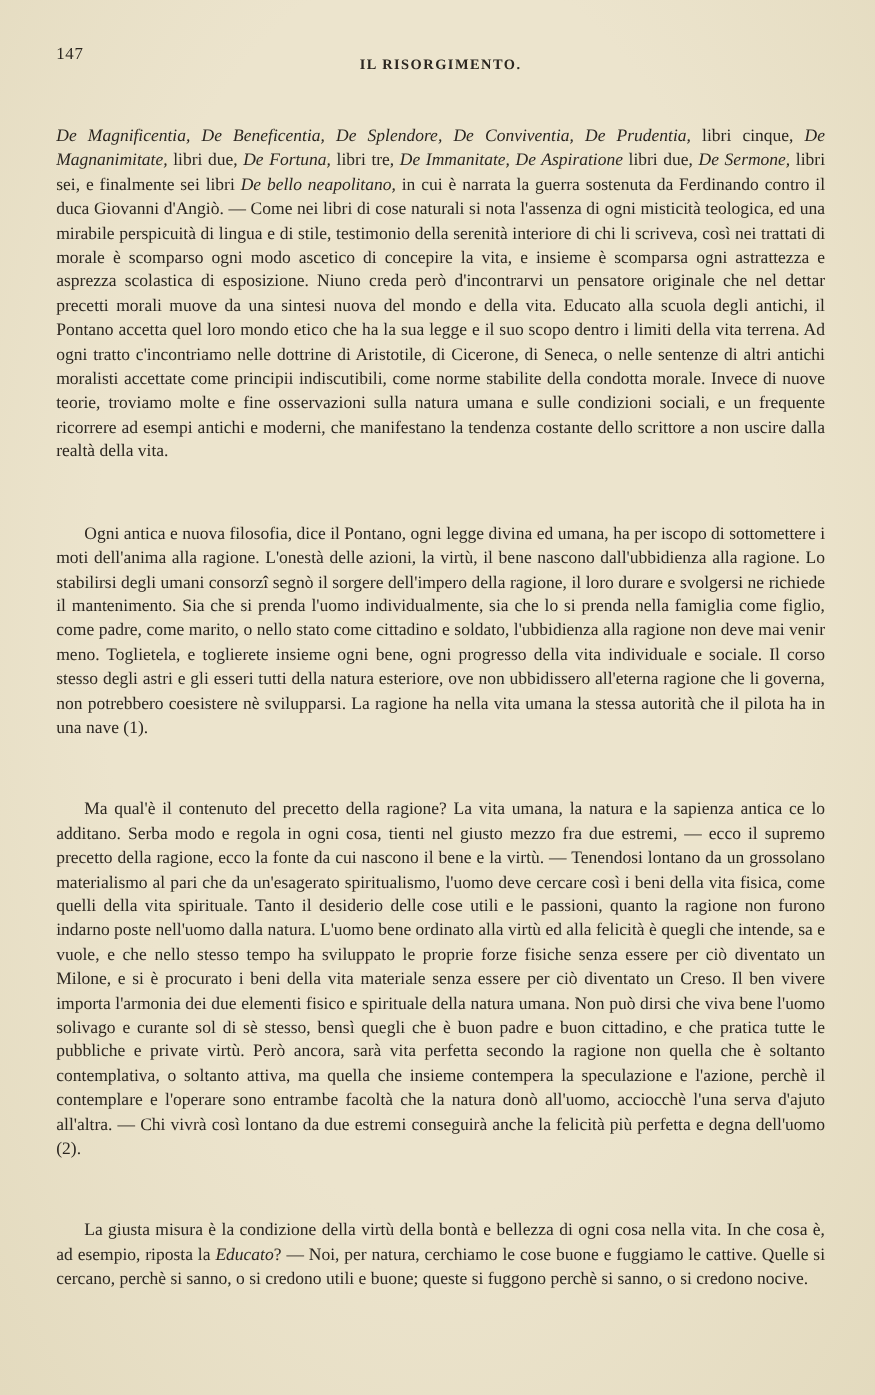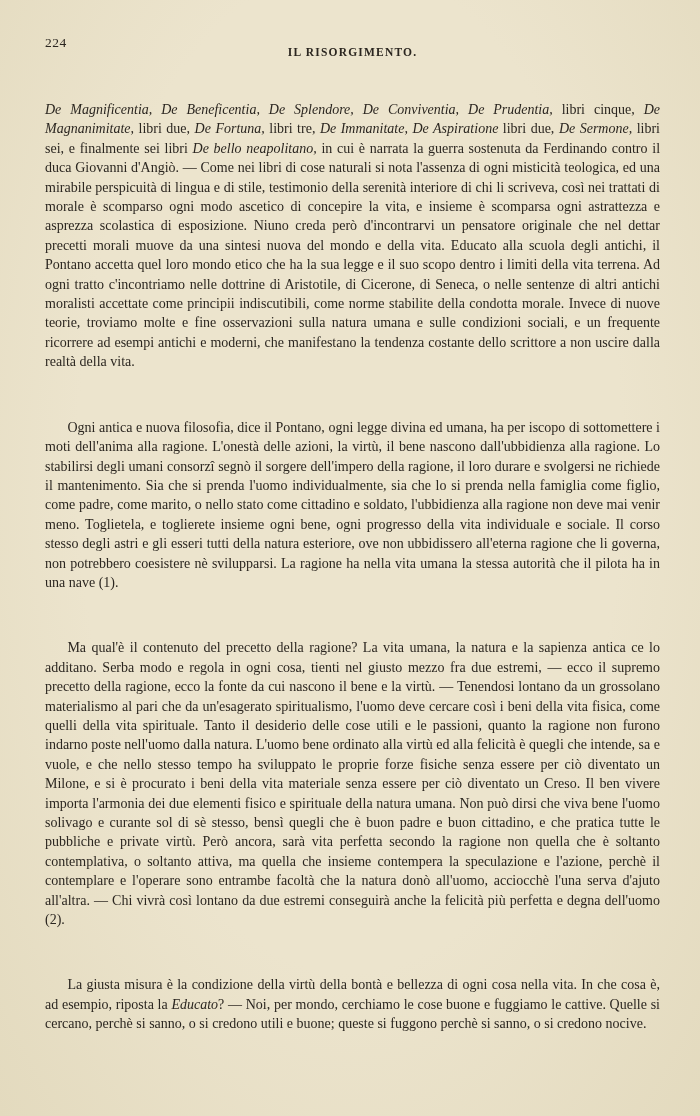--- a/index.html
+++ b/index.html
@@ -39,24 +39,24 @@
     margin-top:44px;padding-left:30px;
     font-size:13px;line-height:19px;text-align:left;
   }
   .footnotes p{text-indent:0;}
 </style>
 </head>
 <body>
 
 <div class="page">
   <header class="page-header">
-    <span class="page-number">224</span>
+    <span class="page-number">147</span>
     <span class="running-title">IL RISORGIMENTO.</span>
   </header>
 
   <main class="body-text">
       <p class="no-indent"><span class="it">De Magnificentia, De Beneficentia, De Splendore, De Conviventia, De Prudentia,</span><span> libri cinque, </span><span class="it">De Magnanimitate,</span><span> libri due, </span><span class="it">De Fortuna,</span><span> libri tre, </span><span class="it">De Immanitate, De Aspiratione</span><span> libri due, </span><span class="it">De Sermone,</span><span> libri sei, e finalmente sei libri </span><span class="it">De bello neapolitano,</span><span> in cui è narrata la guerra sostenuta da Ferdinando contro il duca Giovanni d'Angiò. — Come nei libri di cose naturali si nota l'assenza di ogni misticità teologica, ed una mirabile perspicuità di lingua e di stile, testimonio della serenità interiore di chi li scriveva, così nei trattati di morale è scomparso ogni modo ascetico di concepire la vita, e insieme è scomparsa ogni astrattezza e asprezza scolastica di esposizione. Niuno creda però d'incontrarvi un pensatore originale che nel dettar precetti morali muove da una sintesi nuova del mondo e della vita. Educato alla scuola degli antichi, il Pontano accetta quel loro mondo etico che ha la sua legge e il suo scopo dentro i limiti della vita terrena. Ad ogni tratto c'incontriamo nelle dottrine di Aristotile, di Cicerone, di Seneca, o nelle sentenze di altri antichi moralisti accettate come principii indiscutibili, come norme stabilite della condotta morale. Invece di nuove teorie, troviamo molte e fine osservazioni sulla natura umana e sulle condizioni sociali, e un frequente ricorrere ad esempi antichi e moderni, che manifestano la tendenza costante dello scrittore a non uscire dalla realtà della vita.</span></p>
       <p><span>Ogni antica e nuova filosofia, dice il Pontano, ogni legge divina ed umana, ha per iscopo di sottomettere i moti dell'anima alla ragione. L'onestà delle azioni, la virtù, il bene nascono dall'ubbidienza alla ragione. Lo stabilirsi degli umani consorzî segnò il sorgere dell'impero della ragione, il loro durare e svolgersi ne richiede il mantenimento. Sia che si prenda l'uomo individualmente, sia che lo si prenda nella famiglia come figlio, come padre, come marito, o nello stato come cittadino e soldato, l'ubbidienza alla ragione non deve mai venir meno. Toglietela, e toglierete insieme ogni bene, ogni progresso della vita individuale e sociale. Il corso stesso degli astri e gli esseri tutti della natura esteriore, ove non ubbidissero all'eterna ragione che li governa, non potrebbero coesistere nè svilupparsi. La ragione ha nella vita umana la stessa autorità che il pilota ha in una nave (1).</span></p>
       <p><span>Ma qual'è il contenuto del precetto della ragione? La vita umana, la natura e la sapienza antica ce lo additano. Serba modo e regola in ogni cosa, tienti nel giusto mezzo fra due estremi, — ecco il supremo precetto della ragione, ecco la fonte da cui nascono il bene e la virtù. — Tenendosi lontano da un grossolano materialismo al pari che da un'esagerato spiritualismo, l'uomo deve cercare così i beni della vita fisica, come quelli della vita spirituale. Tanto il desiderio delle cose utili e le passioni, quanto la ragione non furono indarno poste nell'uomo dalla natura. L'uomo bene ordinato alla virtù ed alla felicità è quegli che intende, sa e vuole, e che nello stesso tempo ha sviluppato le proprie forze fisiche senza essere per ciò diventato un Milone, e si è procurato i beni della vita materiale senza essere per ciò diventato un Creso. Il ben vivere importa l'armonia dei due elementi fisico e spirituale della natura umana. Non può dirsi che viva bene l'uomo solivago e curante sol di sè stesso, bensì quegli che è buon padre e buon cittadino, e che pratica tutte le pubbliche e private virtù. Però ancora, sarà vita perfetta secondo la ragione non quella che è soltanto contemplativa, o soltanto attiva, ma quella che insieme contempera la speculazione e l'azione, perchè il contemplare e l'operare sono entrambe facoltà che la natura donò all'uomo, acciocchè l'una serva d'ajuto all'altra. — Chi vivrà così lontano da due estremi conseguirà anche la felicità più perfetta e degna dell'uomo (2).</span></p>
-      <p><span>La giusta misura è la condizione della virtù della bontà e bellezza di ogni cosa nella vita. In che cosa è, ad esempio, riposta la </span><span class="it">Educato</span><span>? — Noi, per mondo, cerchiamo le cose buone e fuggiamo le cattive. Quelle si cercano, perchè si sanno, o si credono utili e buone; queste si fuggono perchè si sanno, o si credono nocive.</span></p>
+      <p><span>La giusta misura è la condizione della virtù della bontà e bellezza di ogni cosa nella vita. In che cosa è, ad esempio, riposta la </span><span class="it">Educato</span><span>? — Noi, per natura, cerchiamo le cose buone e fuggiamo le cattive. Quelle si cercano, perchè si sanno, o si credono utili e buone; queste si fuggono perchè si sanno, o si credono nocive.</span></p>
     </main>
 
 </div>
 
 </body></html>

